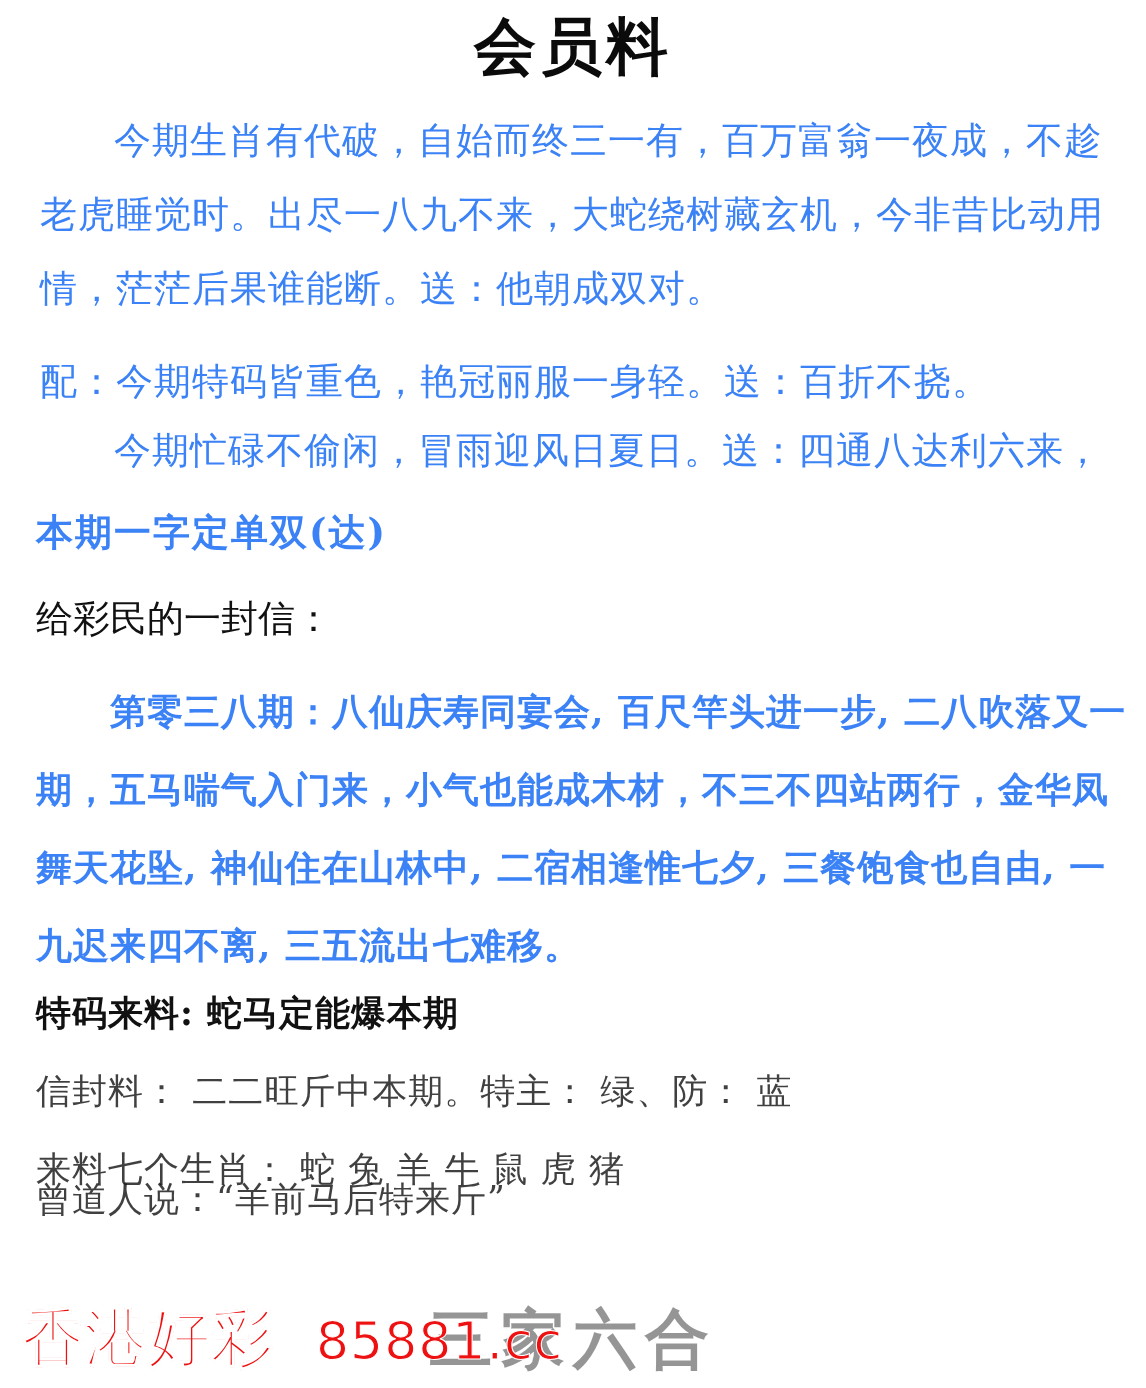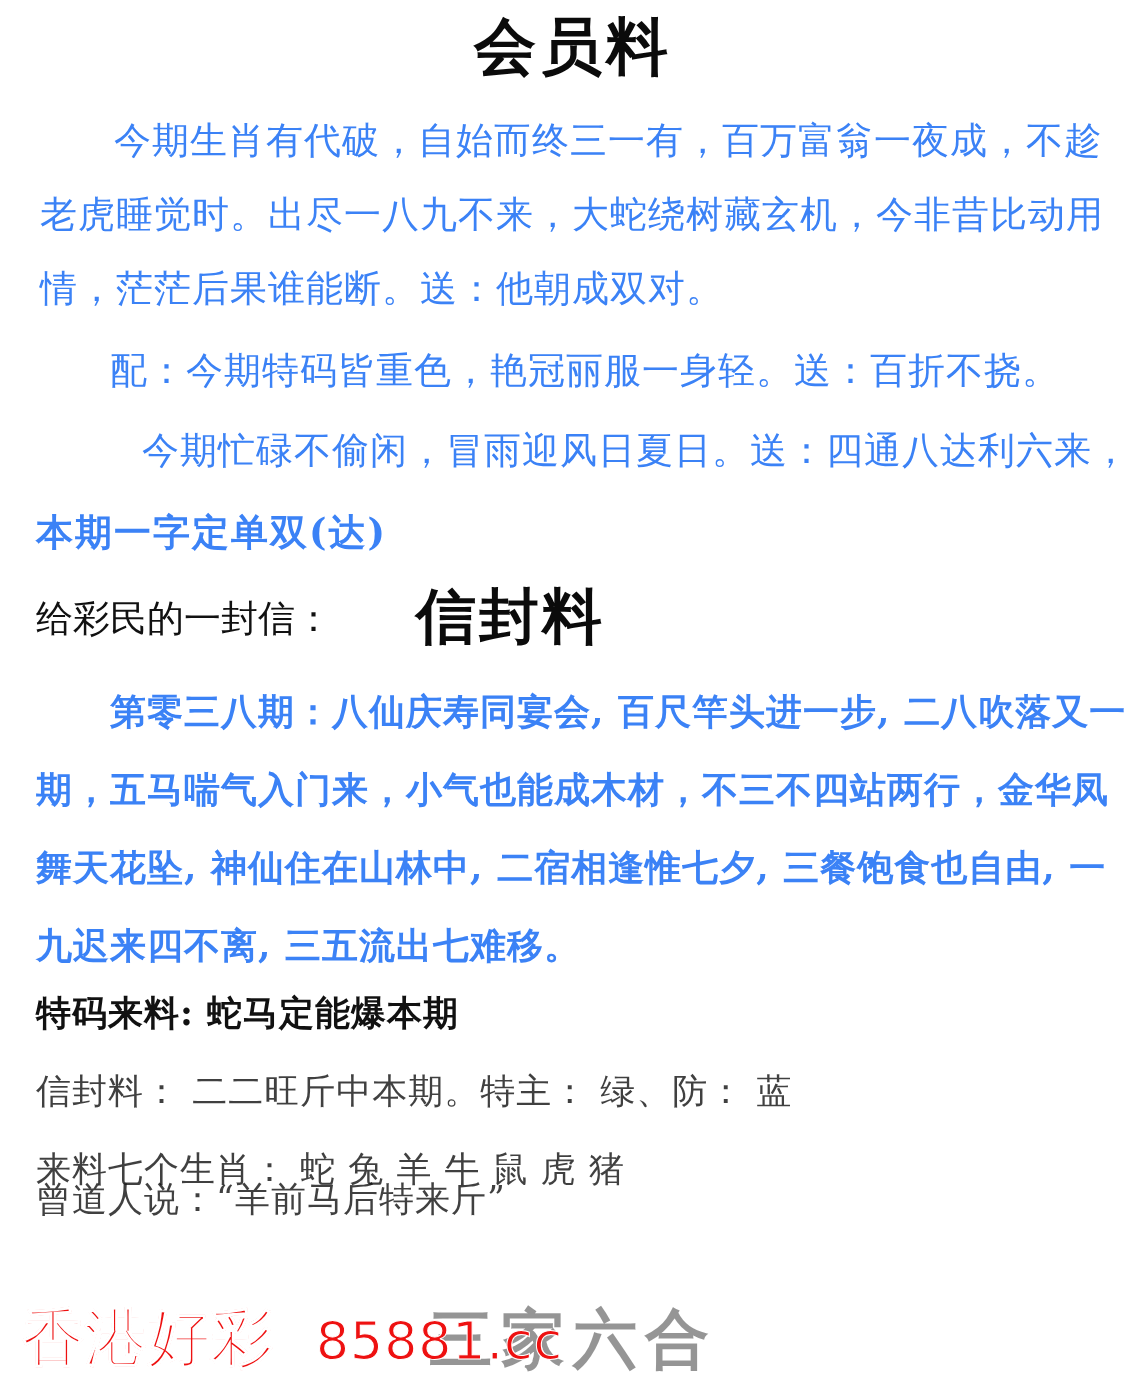--- a/index.html
+++ b/index.html
@@ -49,30 +49,28 @@
   }
 
   .block-a {
     left: 40px;
     top: 104px;
     width: 1090px;
     text-indent: 74px;
   }
   .block-b {
     left: 40px;
-    top: 334px;
-    width: 1090px;
-    text-align: center;
+    top: 345px;
+    width: 1090px;
   }
   .block-c {
     left: 40px;
     top: 414px;
     width: 1090px;
     text-indent: 74px;
-    text-align: right;
   }
   .block-d {
     left: 36px;
     top: 495px;
     width: 1090px;
     font-weight: bold;
     letter-spacing: 2px;
   }
 
   .sec2-row {
@@ -175,21 +173,20 @@
   <div class="para block-a">今期生肖有代破，自始而终三一有，百万富翁一夜成，不趁老虎睡觉时。出尽一八九不来，大蛇绕树藏玄机，今非昔比动用情，茫茫后果谁能断。送：他朝成双对。</div>
 
   <div class="para block-b">配：今期特码皆重色，艳冠丽服一身轻。送：百折不挠。</div>
 
   <div class="para block-c">今期忙碌不偷闲，冒雨迎风日夏日。送：四通八达利六来，</div>
 
   <div class="para block-d">本期一字定单双(达)</div>
 
   <div class="sec2-row">
     <div class="sec2-label">给彩民的一封信：</div>
-    <div class="title-2">信封料</div>
   </div>
 
   <div class="para block-e">第零三八期：八仙庆寿同宴会, 百尺竿头进一步, 二八吹落又一期，五马喘气入门来，小气也能成木材，不三不四站两行，金华凤舞天花坠, 神仙住在山林中, 二宿相逢惟七夕, 三餐饱食也自由, 一九迟来四不离, 三五流出七难移。</div>
 
   <div class="line line-1">特码来料: 蛇马定能爆本期</div>
 
   <div class="line line-2">信封料： 二二旺斤中本期。特主： 绿、防： 蓝</div>
 
   <div class="line line-3">来料七个生肖： 蛇 兔 羊 牛 鼠 虎 猪</div>
 

